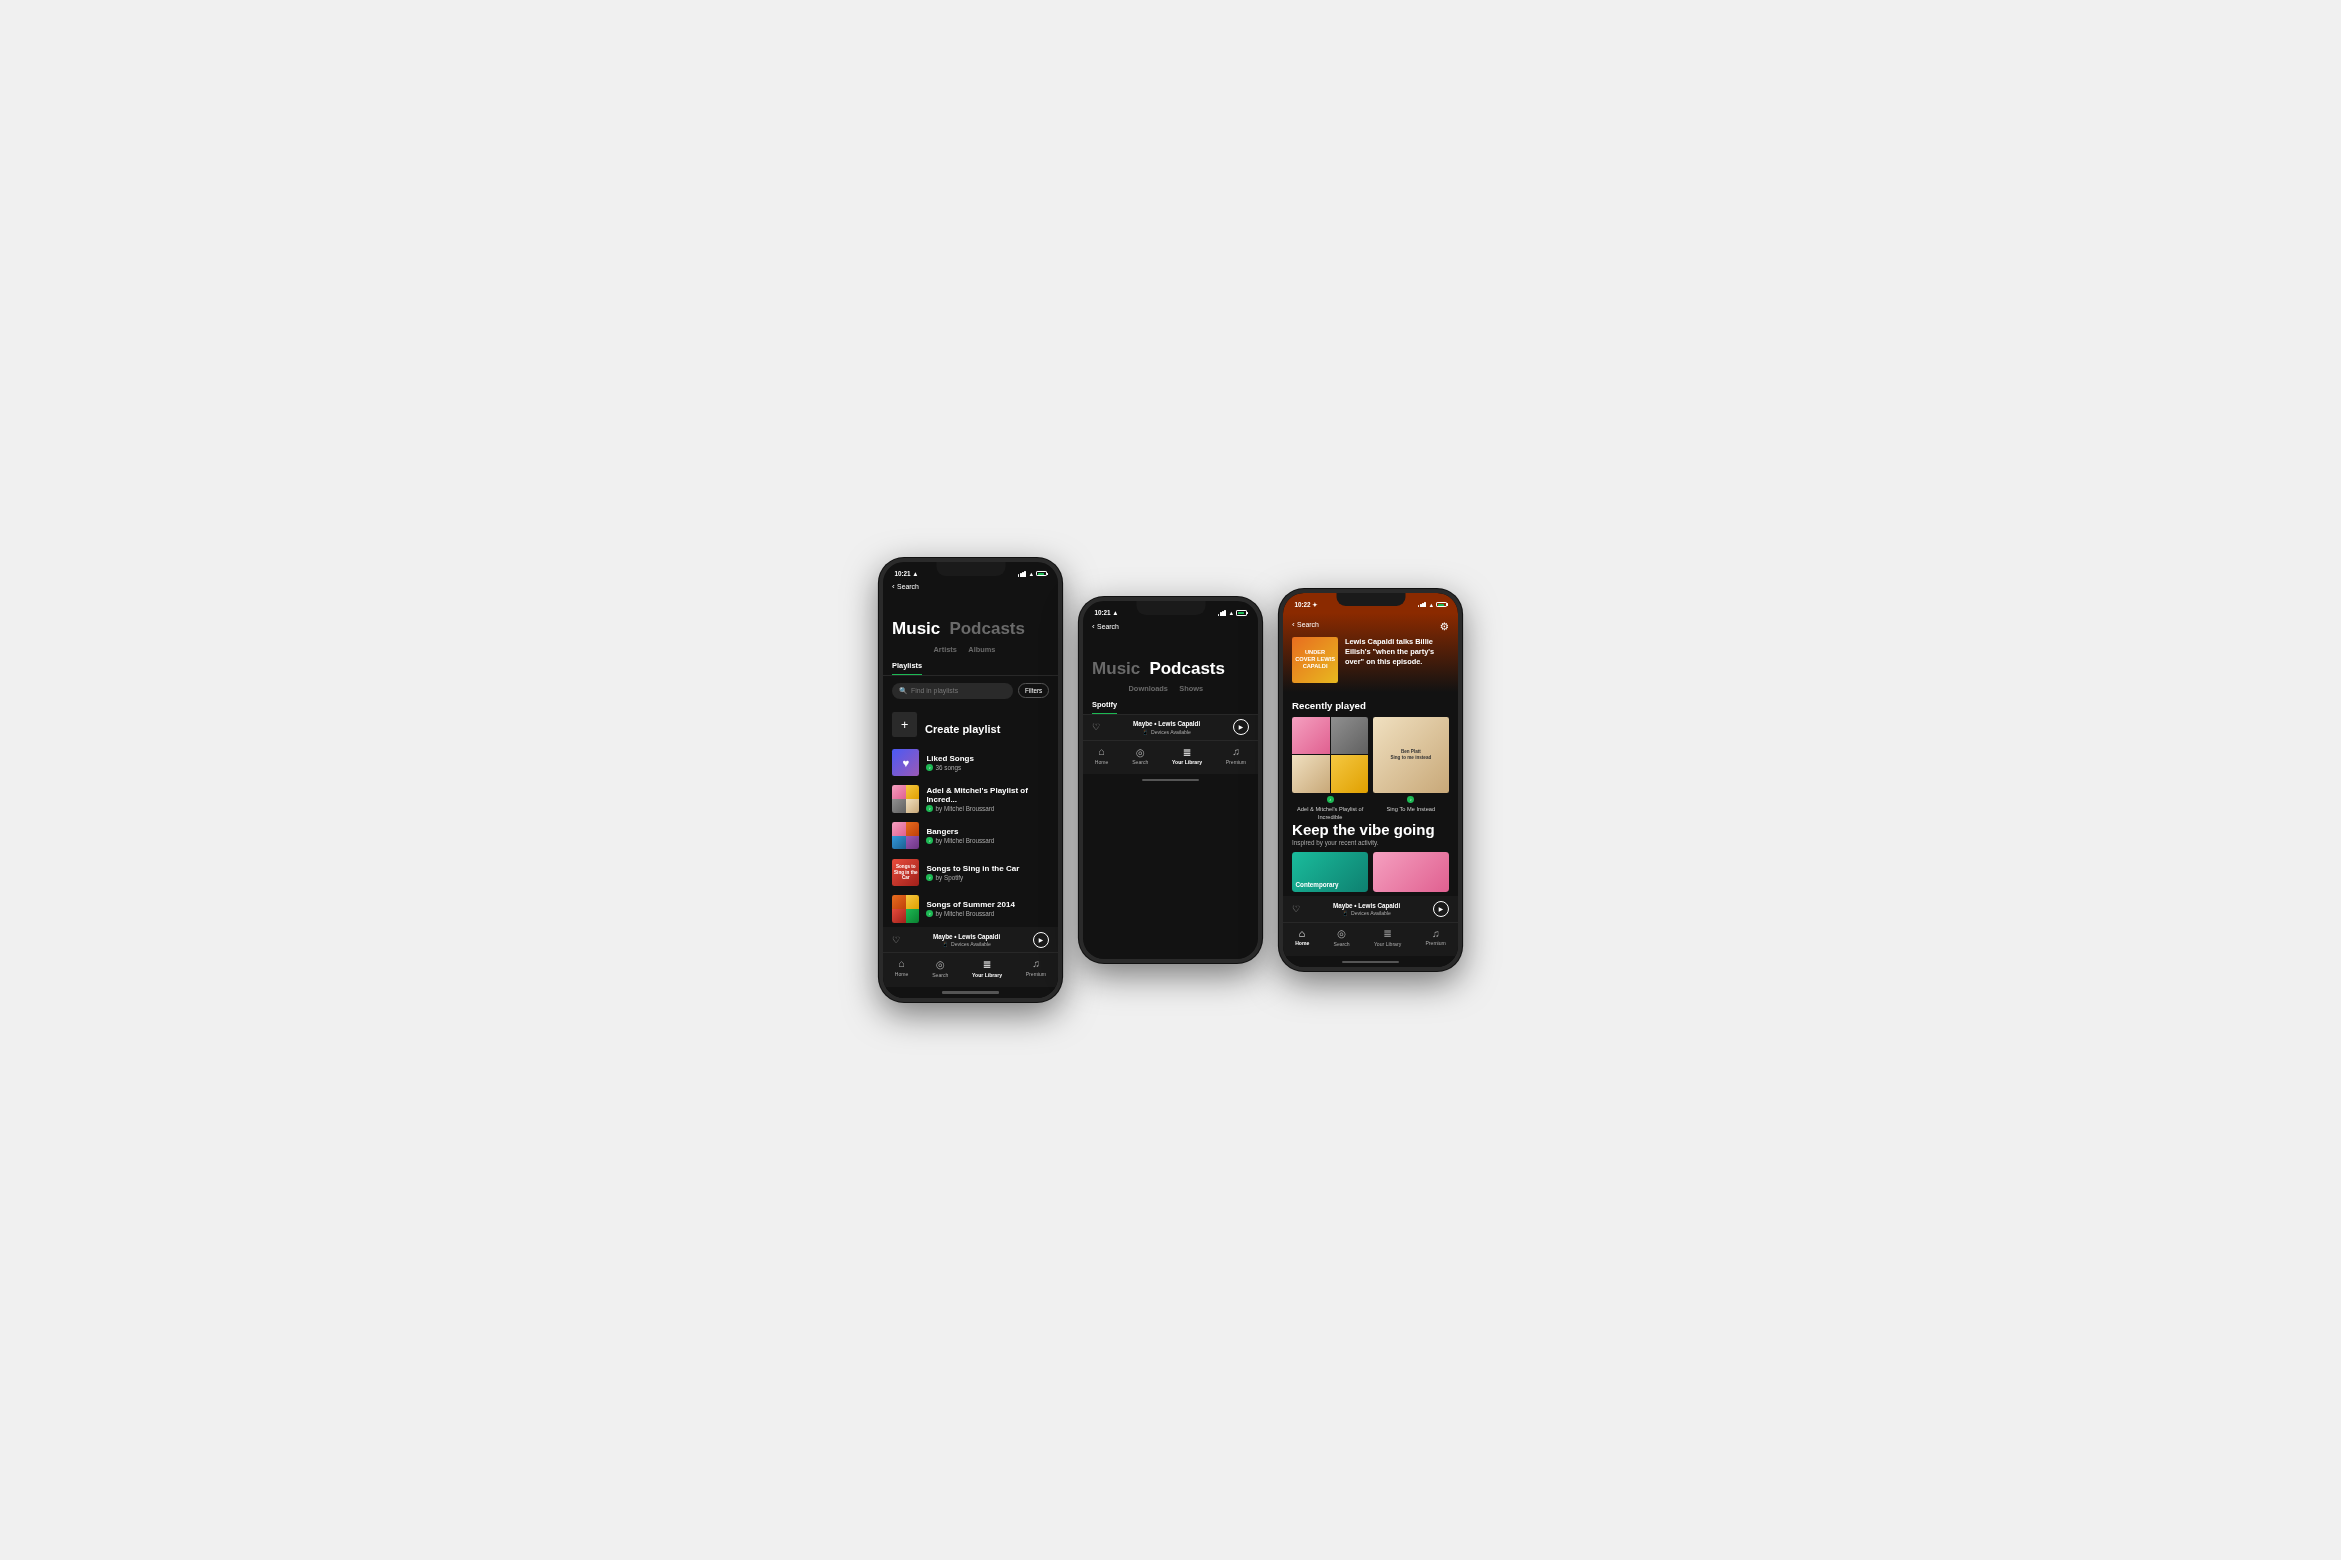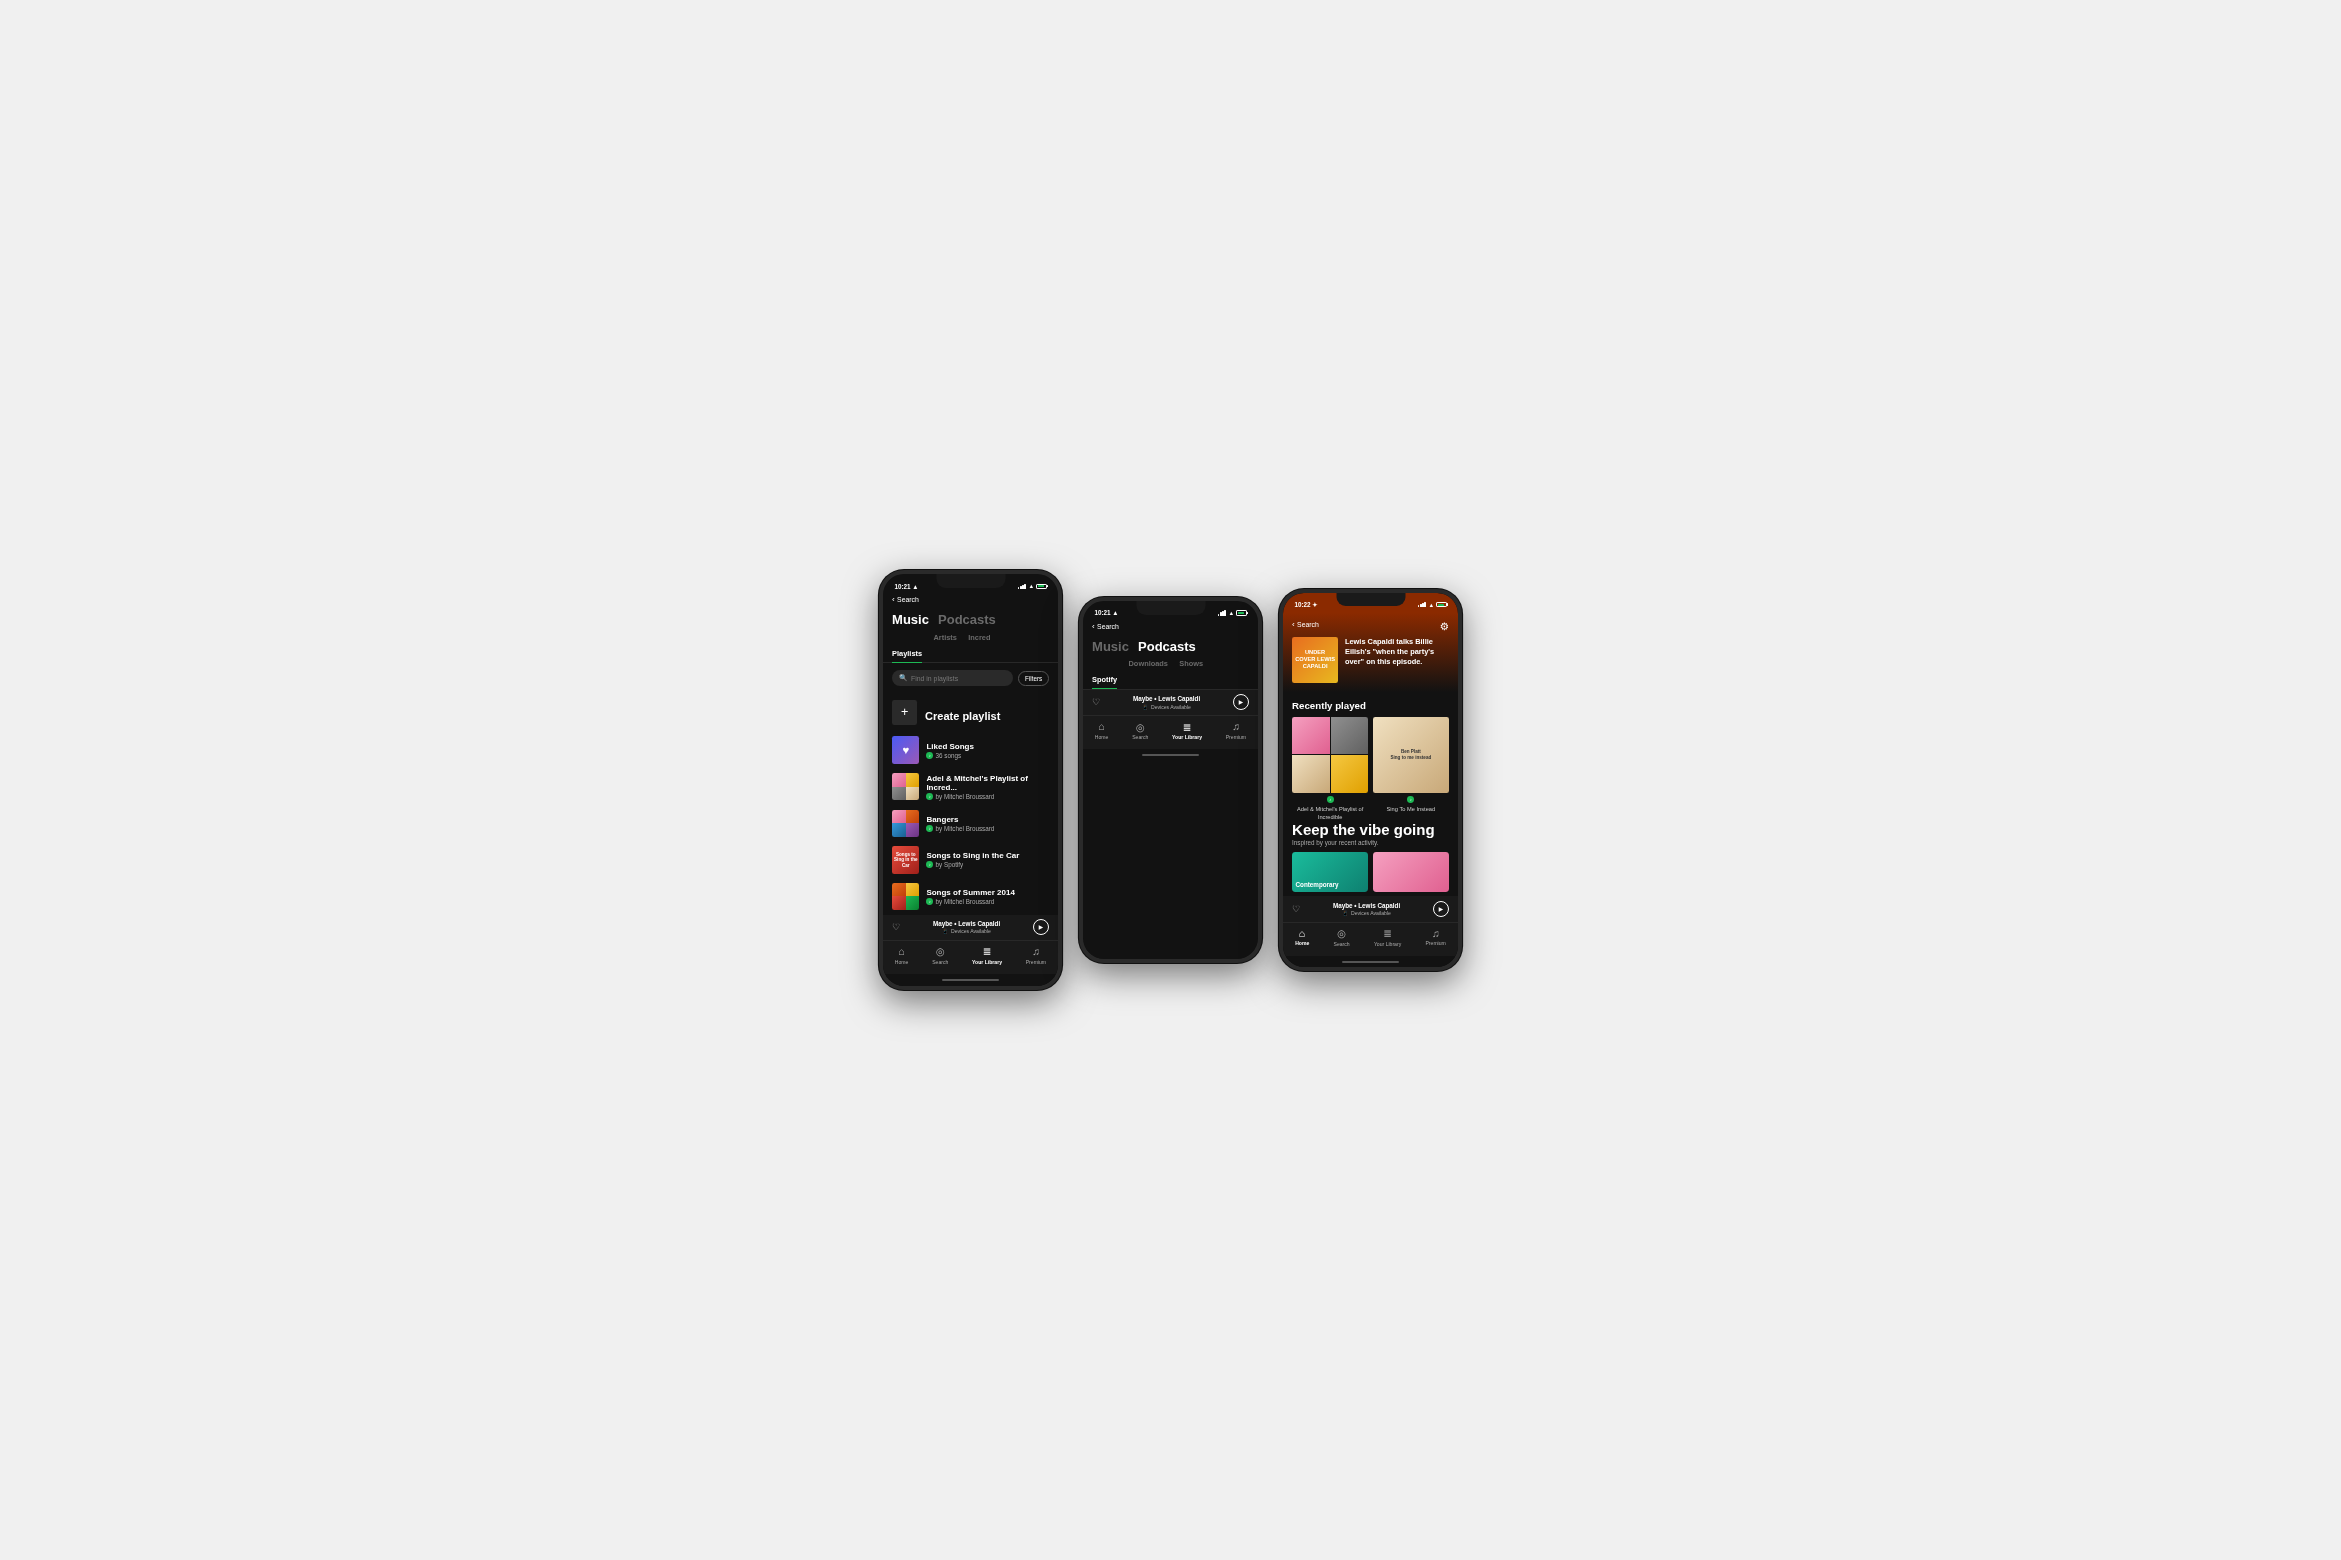--- a/index.html
+++ b/index.html
@@ -99,24 +99,25 @@
 
     
     .section-tabs {
       display: flex;
       padding: 4.6px 9.1px 0;
       gap: 9.1px;
       align-items: baseline;
     }
 
     .section-tab {
-      font-size: 13px;
+      font-size: 17px;
       font-weight: 700;
       color: #6a6a6a;
       cursor: pointer;
+      margin-top: 20px;
     }
     .section-tab.active { color: #fff; }
 
     
     .sub-tabs {
       display: flex;
       padding: 5.7px 9.1px 0;
       gap: 11.4px;
       border-bottom: 0.6px solid #282828;
     }
@@ -534,21 +535,21 @@
     <div class="content">
 
       <div class="section-tabs">
         <span class="section-tab active">Music</span>
         <span class="section-tab">Podcasts</span>
       </div>
 
       <div class="sub-tabs">
         <span class="sub-tab active">Playlists</span>
         <span class="sub-tab">Artists</span>
-        <span class="sub-tab">Incred</span>
+        <span class="sub-tab">Albums</span>
       </div>
 
       <div class="search-bar">
         <div class="search-input-wrap">
           <span class="search-icon-sm">🔍</span>
           <span class="search-placeholder">Find in playlists</span>
         </div>
         <button class="filters-btn">Filters</button>
       </div>
 

